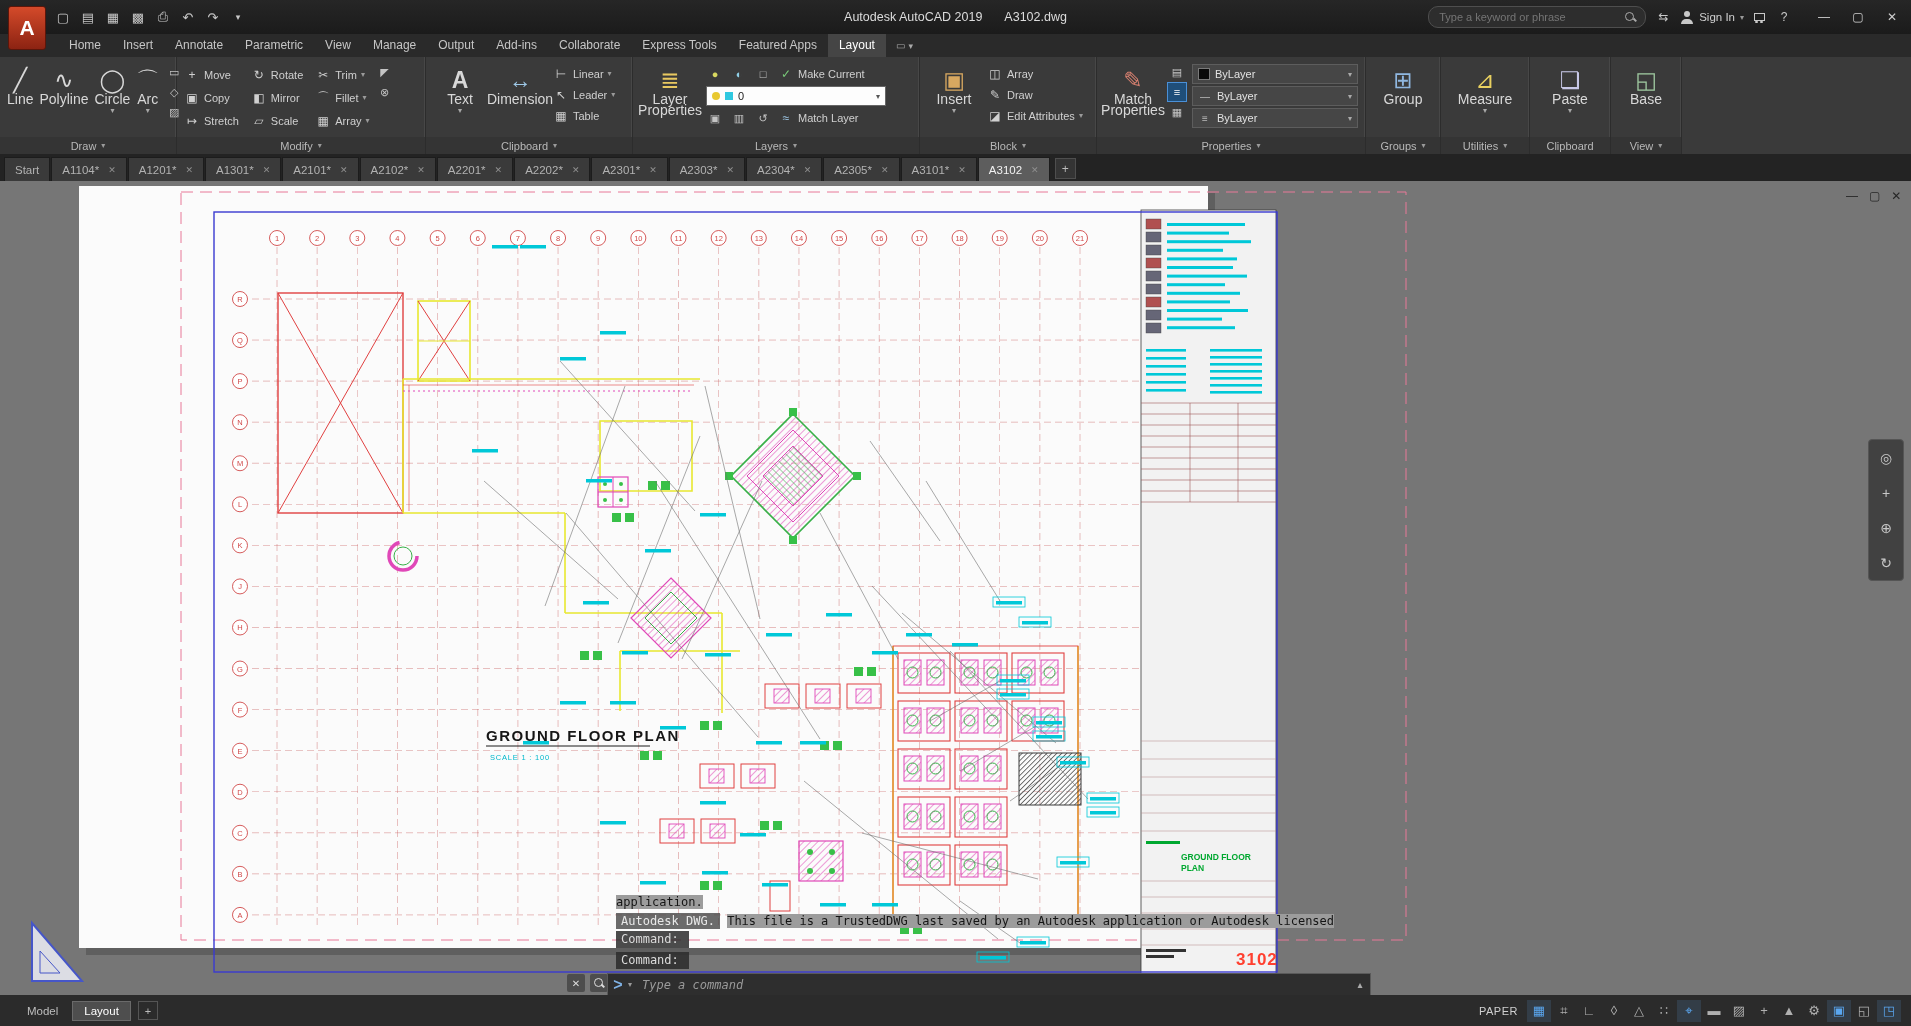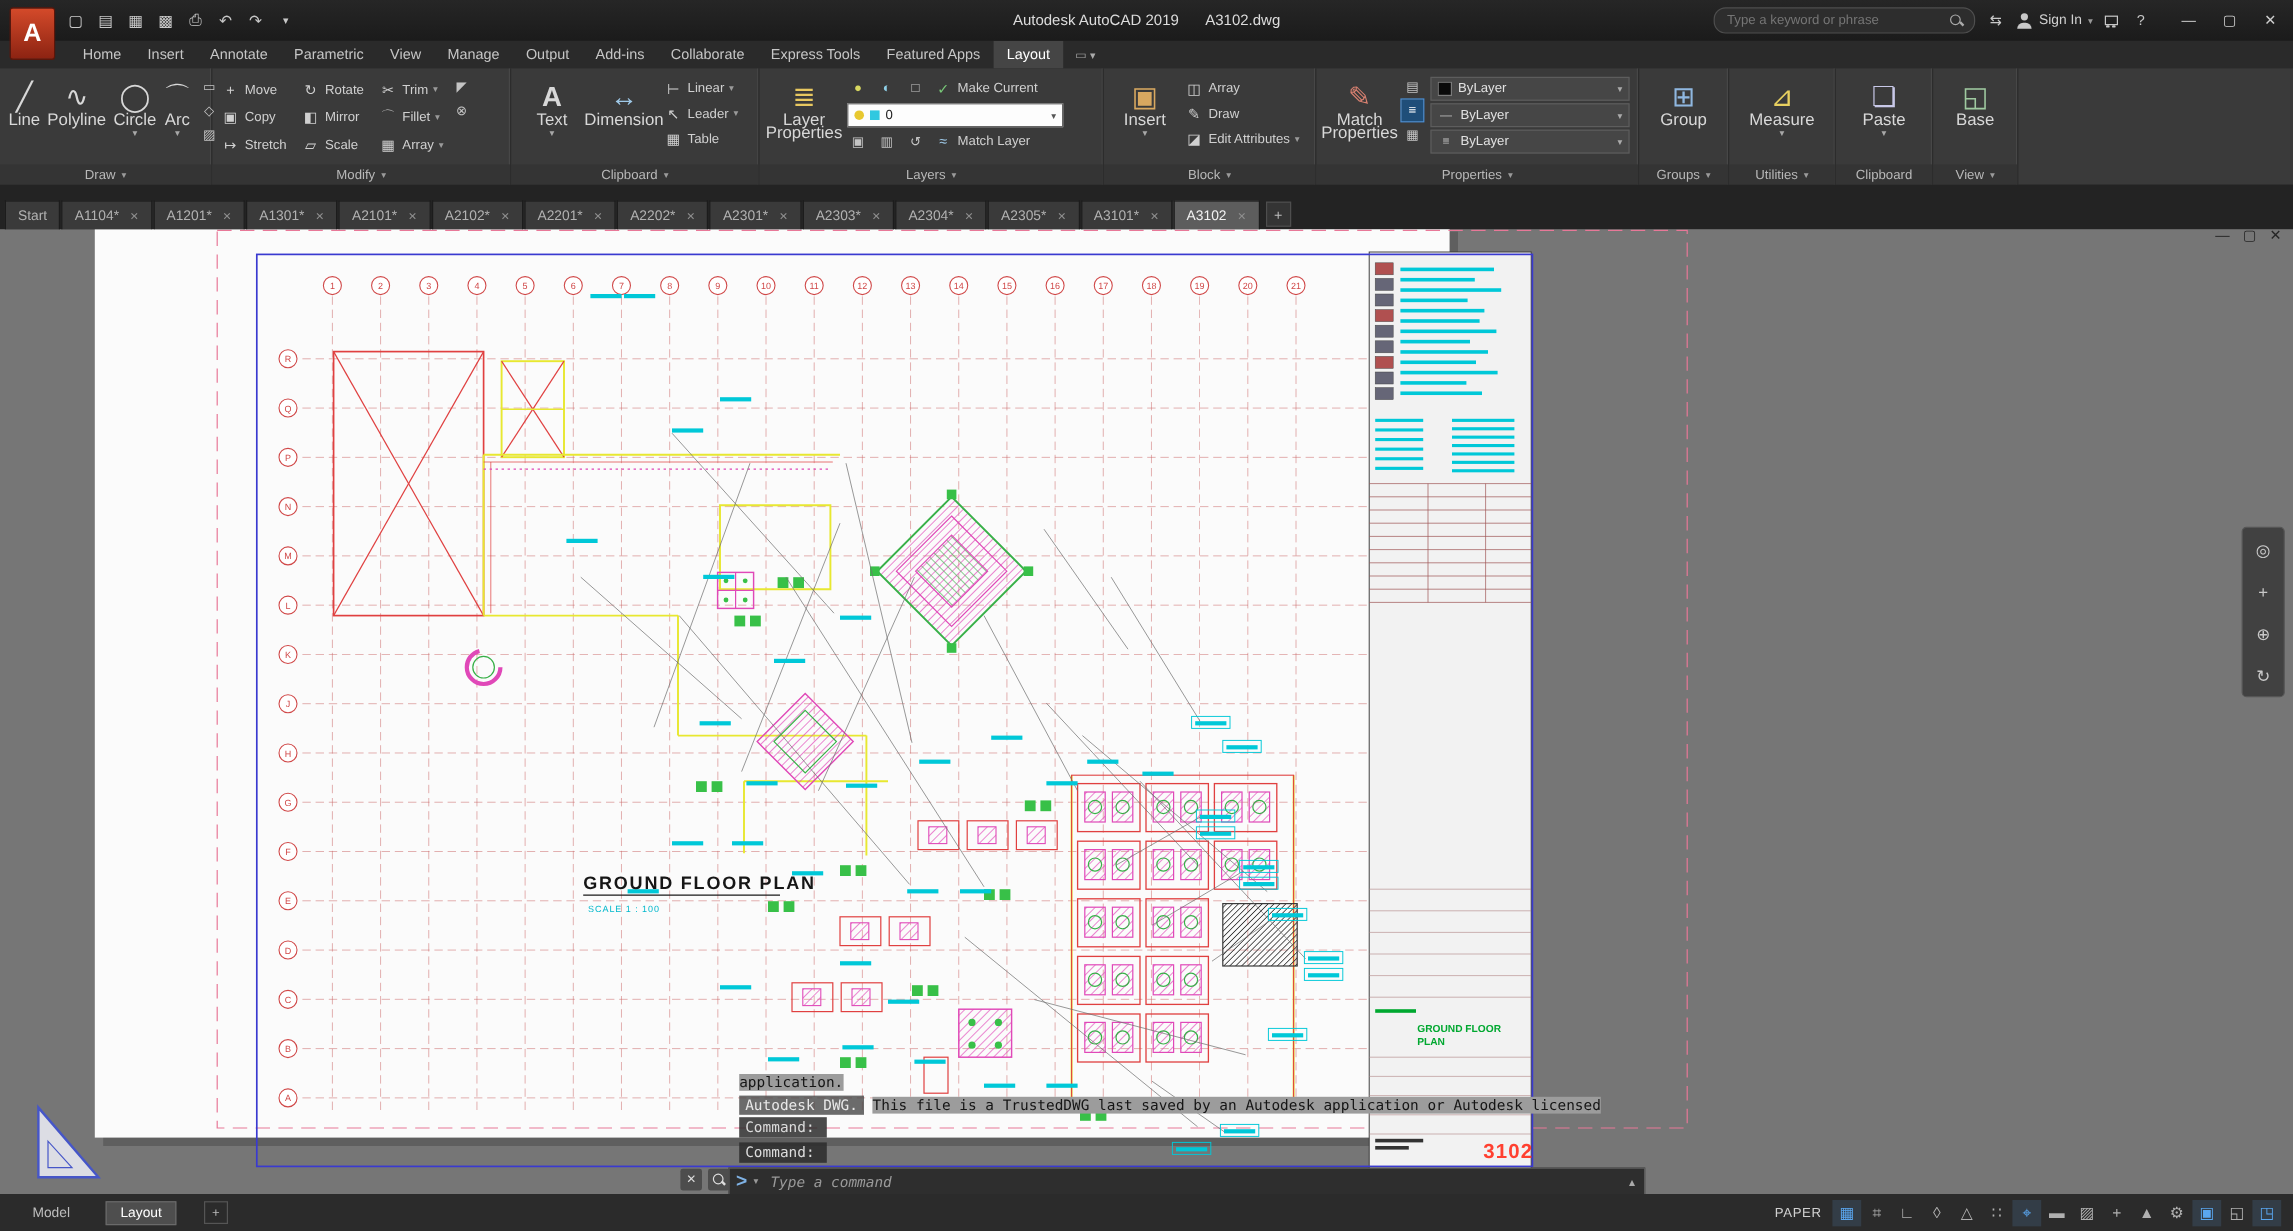--- a/index.html
+++ b/index.html
@@ -64,21 +64,21 @@
             font-size:11px;color:#e2e2e2;padding:0 5px;gap:5px;}
   .dropdown .caret{margin-left:auto;font-size:8px;color:#aaa;}
   .swatch{width:10px;height:10px;background:#0a0a0a;border:1px solid #7a7a7a;flex:0 0 auto;}
   .ddicon{font-size:10px;color:#bbb;width:14px;text-align:center;flex:0 0 auto;}
   .layerdd{background:#fdfdfd;color:#222;border:1px solid #666;}
   .dotY{width:8px;height:8px;border-radius:50%;background:#e8c830;flex:0 0 auto;}
   .dotC{width:8px;height:8px;background:#30c8e0;flex:0 0 auto;}
   .lrow{display:flex;align-items:center;gap:6px;height:20px;}
 
   
-  .filetabs{position:absolute;left:0;top:154px;right:0;height:37px;background:#232323;display:flex;align-items:flex-end;padding-left:4px;z-index:20;}
+  .filetabs{position:absolute;left:0;top:154px;right:0;height:27px;background:#232323;display:flex;align-items:flex-end;padding-left:4px;z-index:20;}
   .ftwrap{display:flex;align-items:flex-end;}
   .ftab{height:23px;display:flex;align-items:center;background:#3a3a3a;border:1px solid #1c1c1c;border-bottom:none;
         color:#b2b2b2;font-size:11.5px;padding:0 10px;gap:9px;margin-right:1px;white-space:nowrap;}
   .ftab.active{background:#5d5d5d;color:#f2f2f2;}
   .ftab .x{font-size:9px;color:#8f8f8f;}
   .ftab-add{width:19px;height:19px;margin-left:4px;margin-bottom:2px;border:1px solid #4e4e4e;background:#343434;
             color:#bbb;font-size:12px;display:flex;align-items:center;justify-content:center;}
 
   
   .canvas{position:absolute;left:0;top:181px;width:1911px;height:814px;background:#767676;overflow:hidden;}
@@ -108,21 +108,21 @@
   .cmdbar .pdrop{font-size:8px;color:#999;width:12px;}
   .cmdbar input{flex:1;background:transparent;border:none;outline:none;color:#b5b5b5;font-style:italic;
                 font-family:"DejaVu Sans Mono",monospace;font-size:12px;}
   .cmdbar input::placeholder{color:#9a9a9a;font-style:italic;}
   .cmdbar .hist{width:20px;text-align:center;color:#aaa;font-size:10px;}
   .cmdaux{position:absolute;left:567px;top:793px;display:flex;gap:5px;z-index:6;}
   .auxi{width:18px;height:18px;background:rgba(60,60,60,.7);color:#ddd;font-size:10px;display:flex;align-items:center;justify-content:center;border-radius:2px;}
 
   
   .bottombar{position:absolute;left:0;bottom:0;right:0;height:31px;background:#2b2b2b;display:flex;align-items:center;z-index:30;}
-  .mltabs{display:flex;align-items:center;margin-left:16px;gap:19px;}
+  .mltabs{display:flex;align-items:center;margin-left:16px;gap:3px;}
   .mltab{padding:3px 11px;font-size:11.5px;color:#bdbdbd;}
   .mltab.active{background:#4e4e4e;color:#fff;border:1px solid #6a6a6a;}
   .mlplus{width:18px;height:17px;border:1px solid #555;color:#bbb;font-size:11px;display:flex;align-items:center;justify-content:center;margin-left:4px;}
   .statusr{margin-left:auto;display:flex;align-items:center;gap:1px;margin-right:10px;}
   .paperlbl{color:#d0d0d0;font-size:11px;margin-right:8px;letter-spacing:.5px;}
   .sic{width:24px;height:22px;display:flex;align-items:center;justify-content:center;font-size:13px;color:#b0b0b0;}
   .sic.active{color:#5aa6ef;background:#333d47;}
 </style>
 </head>
 <body>

